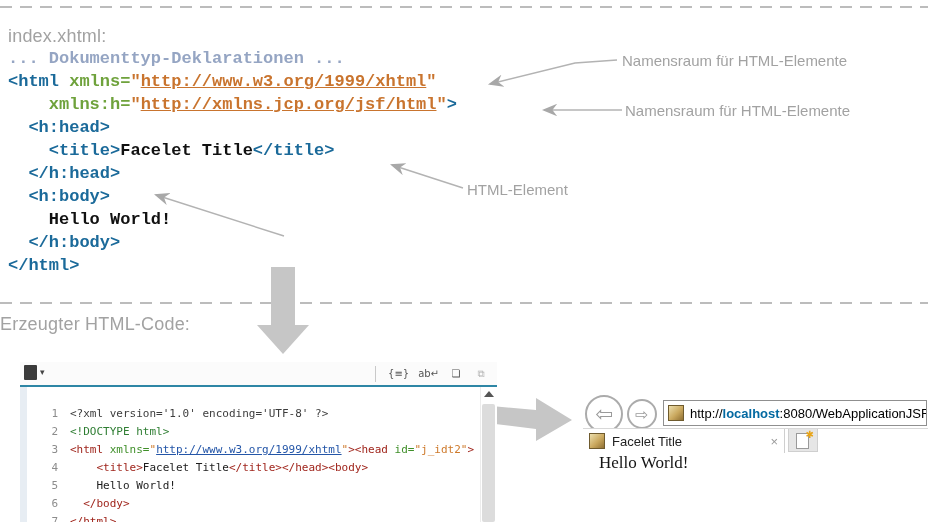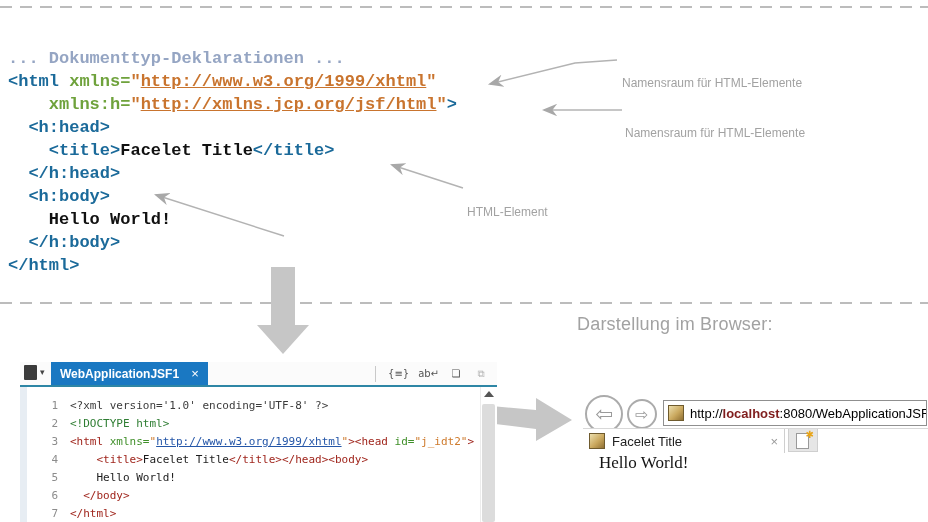--- a/index.html
+++ b/index.html
@@ -1,21 +1,21 @@
 <!DOCTYPE html>
 <html style="--code-muted: #95a5c3; --code-tag: #1b6a9a; --code-attr: #6fa23c; --code-link: #c9742e; --code-text: #111111; --editor-pi: #3c3c3c; --editor-doctype: #2e7d32; --editor-tag: #a0261d; --editor-attr: #3f8f29; --editor-val: #ce7a2c; --editor-link: #2456a8; --editor-text: #1c1c1c; --editor-tab-blue: #1a78c2; --editor-tab-underline: #2e86a5; --annotation-gray: #a2a2a2; --line-gray: #b3b3b3; --arrow-gray: #c6c6c6; --dashed-gray: #bcbcbc;"><head>
 <meta charset="utf-8">
 <style>
   html,body{margin:0;padding:0;background:#fff;}
   .canvas{position:relative;width:928px;height:522px;background:#fff;overflow:hidden;
           font-family:"Liberation Sans",sans-serif;}
   .dash{position:absolute;left:0;width:928px;height:2px;
         background:repeating-linear-gradient(90deg,var(--dashed-gray) 0 12px,transparent 12px 20px);}
   .h-label{position:absolute;font-size:18px;color:var(--annotation-gray);letter-spacing:.2px;}
-  .ann{position:absolute;font-size:12px;color:var(--annotation-gray);white-space:nowrap;margin-top:24px;}
+  .ann{position:absolute;font-size:15px;color:var(--annotation-gray);white-space:nowrap;}
   .ann-code{font-family:"Liberation Mono",monospace;font-weight:700;color:var(--code-tag);}
 
   
   .xcode{position:absolute;font-family:"Liberation Mono",monospace;font-weight:700;
          font-size:17px;line-height:23px;white-space:pre;}
   .xcode .tk-muted{color:var(--code-muted);text-align:center;}
   .xcode .tk-tag{color:var(--code-tag);}
   .xcode .tk-attr{color:var(--code-attr);}
   .xcode .tk-str{color:var(--code-link);}
   .xcode .tk-link{color:var(--code-link);text-decoration:underline;}
@@ -36,21 +36,21 @@
   .doc-caret{position:absolute;left:20px;top:5px;font-size:9px;color:#444;}
   .etab{position:absolute;left:31px;top:0;height:23px;background:var(--editor-tab-blue);color:#fff;
         font-size:12px;font-weight:700;line-height:23px;padding:0 9px;white-space:nowrap;}
   .etab-x{margin-left:12px;font-weight:400;font-size:13px;cursor:pointer;}
   .etools{position:absolute;right:8px;top:1px;height:21px;display:flex;align-items:center;gap:9px;}
   .etools .tdiv{width:1px;height:16px;background:#c9c9c9;margin-right:3px;}
   .eicon{display:inline-block;min-width:16px;text-align:center;font-size:10px;color:#555;
          font-family:"DejaVu Sans",sans-serif;cursor:pointer;}
   .eicon.dim{opacity:.45;}
 
-  .ecode{position:absolute;left:0;top:25px;right:16px;bottom:0;padding-top:10px;
+  .ecode{position:absolute;left:0;top:25px;right:16px;bottom:0;padding-top:18px;
          font-family:"DejaVu Sans Mono",monospace;font-size:11px;line-height:18px;white-space:pre;overflow:hidden;}
   .ecode::before{content:"";position:absolute;left:0;top:0;bottom:0;width:7px;background:#e7edf3;}
   .ecode .ln{display:inline-block;width:38px;text-align:right;margin-right:12px;color:#8c8c8c;}
   .ecode .tk-pi{color:var(--editor-pi);}
   .ecode .tk-doctype{color:var(--editor-doctype);}
   .ecode .tk-tag{color:var(--editor-tag);}
   .ecode .tk-attr{color:var(--editor-attr);}
   .ecode .tk-val{color:var(--editor-val);}
   .ecode .tk-link{color:var(--editor-link);text-decoration:underline;}
   .ecode .tk-text{color:var(--editor-text);}
@@ -65,21 +65,21 @@
               display:flex;align-items:center;justify-content:center;
               font-family:"DejaVu Sans",sans-serif;background:#fff;cursor:pointer;}
   .nav-back{left:2px;top:0;width:34px;height:34px;font-size:21px;}
   .nav-fwd{left:44px;top:4px;width:26px;height:26px;font-size:16px;}
   .addr{position:absolute;left:80px;top:5px;width:264px;height:26px;border:1px solid #8f8f8f;
         display:flex;align-items:center;padding-left:4px;background:#fff;box-sizing:border-box;}
   .favicon{display:inline-block;width:14px;height:14px;border:1px solid #6f5b2e;flex:0 0 auto;
            background:linear-gradient(135deg,#ecdfae 0%,#caa85e 55%,#8f6f33 100%);}
   .url{margin-left:6px;font-size:13px;white-space:nowrap;overflow:hidden;}
   .u-dim{color:#000000;}
-  .u-host{color:#7f1d1d;font-weight:700;}
+  .u-host{color:#0369a1;font-weight:700;}
   .btabrow{position:absolute;left:0;top:33px;right:0;height:24px;border-top:1px solid #d8d8d8;background:#fff;}
   .btab{position:absolute;left:0;top:0;width:202px;height:24px;background:#fff;border-right:1px solid #cfcfcf;
         display:flex;align-items:center;padding:0 6px;box-sizing:border-box;cursor:pointer;}
   .btab-title{margin-left:7px;font-size:13px;color:#222;white-space:nowrap;}
   .btab-x{margin-left:auto;color:#9a9a9a;font-size:13px;cursor:pointer;}
   .newtab{position:absolute;left:205px;top:0;width:30px;height:23px;background:#e6e6e6;
           border:1px solid #cfcfcf;border-top:none;box-sizing:border-box;cursor:pointer;}
   .newtab-page{position:absolute;left:7px;top:4px;width:11px;height:14px;background:#fff;border:1px solid #9a9a9a;}
   .newtab-star{position:absolute;right:3px;top:0;color:#e8a417;font-size:10px;font-family:"DejaVu Sans",sans-serif;}
   .bcontent{position:absolute;left:16px;top:58px;font-family:"Liberation Serif",serif;
@@ -87,20 +87,21 @@
   .code-line{white-space:pre;}
 </style>
 </head>
 <body>
 
 <div class="canvas">
 
   <div class="dash" style="top:6px"></div>
   <div class="dash" style="top:302px"></div>
 
+  <div class="h-label" style="left:8px;top:26px">index.xhtml:</div>
 
   <div class="xcode" style="left:8px;top:47px"><div class="code-line"><span class="tk-muted">... Dokumenttyp-Deklarationen ...</span></div><div class="code-line"><span class="tk-tag">&lt;html</span><span class="tk-plain"> </span><span class="tk-attr">xmlns=</span><span class="tk-str">"</span><span class="tk-link">http://www.w3.org/1999/xhtml</span><span class="tk-str">"</span></div><div class="code-line"><span class="tk-plain">    </span><span class="tk-attr">xmlns:h=</span><span class="tk-str">"</span><span class="tk-link">http://xmlns.jcp.org/jsf/html</span><span class="tk-str">"</span><span class="tk-tag">&gt;</span></div><div class="code-line"><span class="tk-plain">  </span><span class="tk-tag">&lt;h:head&gt;</span></div><div class="code-line"><span class="tk-plain">    </span><span class="tk-tag">&lt;title&gt;</span><span class="tk-text">Facelet Title</span><span class="tk-tag">&lt;/title&gt;</span></div><div class="code-line"><span class="tk-plain">  </span><span class="tk-tag">&lt;/h:head&gt;</span></div><div class="code-line"><span class="tk-plain">  </span><span class="tk-tag">&lt;h:body&gt;</span></div><div class="code-line"><span class="tk-plain">    </span><span class="tk-text">Hello World!</span></div><div class="code-line"><span class="tk-plain">  </span><span class="tk-tag">&lt;/h:body&gt;</span></div><div class="code-line"><span class="tk-tag">&lt;/html&gt;</span></div></div>
 
   <div class="ann" style="left:622px;top:52px">Namensraum für HTML-Elemente</div>
   <div class="ann" style="left:625px;top:102px">Namensraum für HTML-Elemente</div>
   <div class="ann" style="left:467px;top:181px">HTML-Element</div>
 
   <svg class="overlay" width="928" height="522">
     <defs>
       <marker id="arr" markerWidth="11" markerHeight="9" refX="9.5" refY="4.5" orient="auto">
@@ -108,27 +109,26 @@
       </marker>
     </defs>
     <polyline class="ann-line" points="617,60 575,63 490,84" marker-end="url(#arr)"></polyline>
     <line class="ann-line" x1="622" y1="110" x2="544" y2="110" marker-end="url(#arr)"></line>
     <line class="ann-line" x1="463" y1="188" x2="392" y2="165" marker-end="url(#arr)"></line>
     <line class="ann-line" x1="284" y1="236" x2="156" y2="195" marker-end="url(#arr)"></line>
     <polygon class="big-arrow" points="271,267 295,267 295,325 309,325 283,354 257,325 271,325"></polygon>
     <polygon class="big-arrow" points="470,404 536,410 536,398 572,420 536,441 536,429 470,421"></polygon>
   </svg>
 
-  <div class="h-label" style="left:577px;top:314px">Darstellung im Browser:</div>
+  <div class="h-label" style="left:0px;top:314px">Erzeugter HTML-Code:</div>
 
   <div class="editor">
     <div class="etabs">
       <div class="doc-ico"></div>
       <div class="doc-caret">▾</div>
-      <div class="etab"><span>WebApplicationJSF1</span><span class="etab-x">×</span></div>
       <div class="etools">
         <span class="tdiv"></span>
         <span class="eicon">{≡}</span>
         <span class="eicon">ab↵</span>
         <span class="eicon">❏</span>
         <span class="eicon dim">⧉</span>
       </div>
     </div>
     <div class="ecode"><div class="code-line"><span class="ln">1</span><span class="tk-pi">&lt;?xml version='1.0' encoding='UTF-8' ?&gt;</span></div><div class="code-line"><span class="ln">2</span><span class="tk-doctype">&lt;!DOCTYPE html&gt;</span></div><div class="code-line"><span class="ln">3</span><span class="tk-tag">&lt;html </span><span class="tk-attr">xmlns=</span><span class="tk-val">"</span><span class="tk-link">http://www.w3.org/1999/xhtml</span><span class="tk-val">"</span><span class="tk-tag">&gt;&lt;head </span><span class="tk-attr">id=</span><span class="tk-val">"j_idt2"</span><span class="tk-tag">&gt;</span></div><div class="code-line"><span class="ln">4</span><span class="tk-plain">    </span><span class="tk-tag">&lt;title&gt;</span><span class="tk-text">Facelet Title</span><span class="tk-tag">&lt;/title&gt;&lt;/head&gt;&lt;body&gt;</span></div><div class="code-line"><span class="ln">5</span><span class="tk-plain">    </span><span class="tk-text">Hello World!</span></div><div class="code-line"><span class="ln">6</span><span class="tk-plain">  </span><span class="tk-tag">&lt;/body&gt;</span></div><div class="code-line"><span class="ln">7</span><span class="tk-tag">&lt;/html&gt;</span></div></div>
     <div class="escroll">

